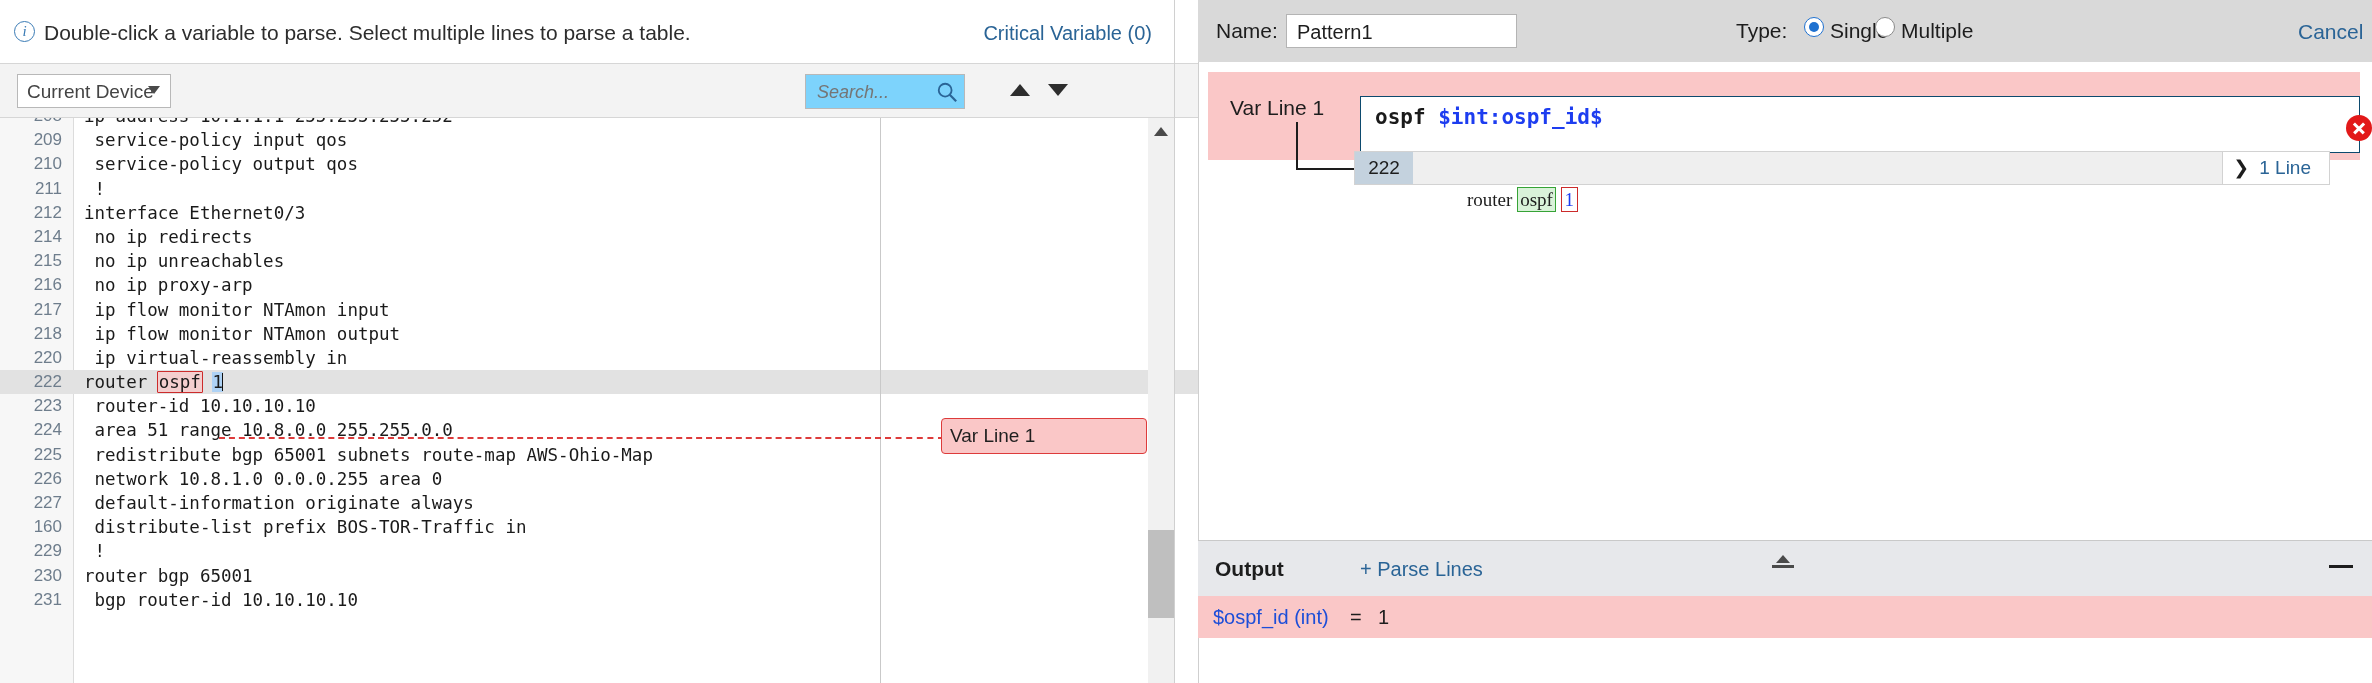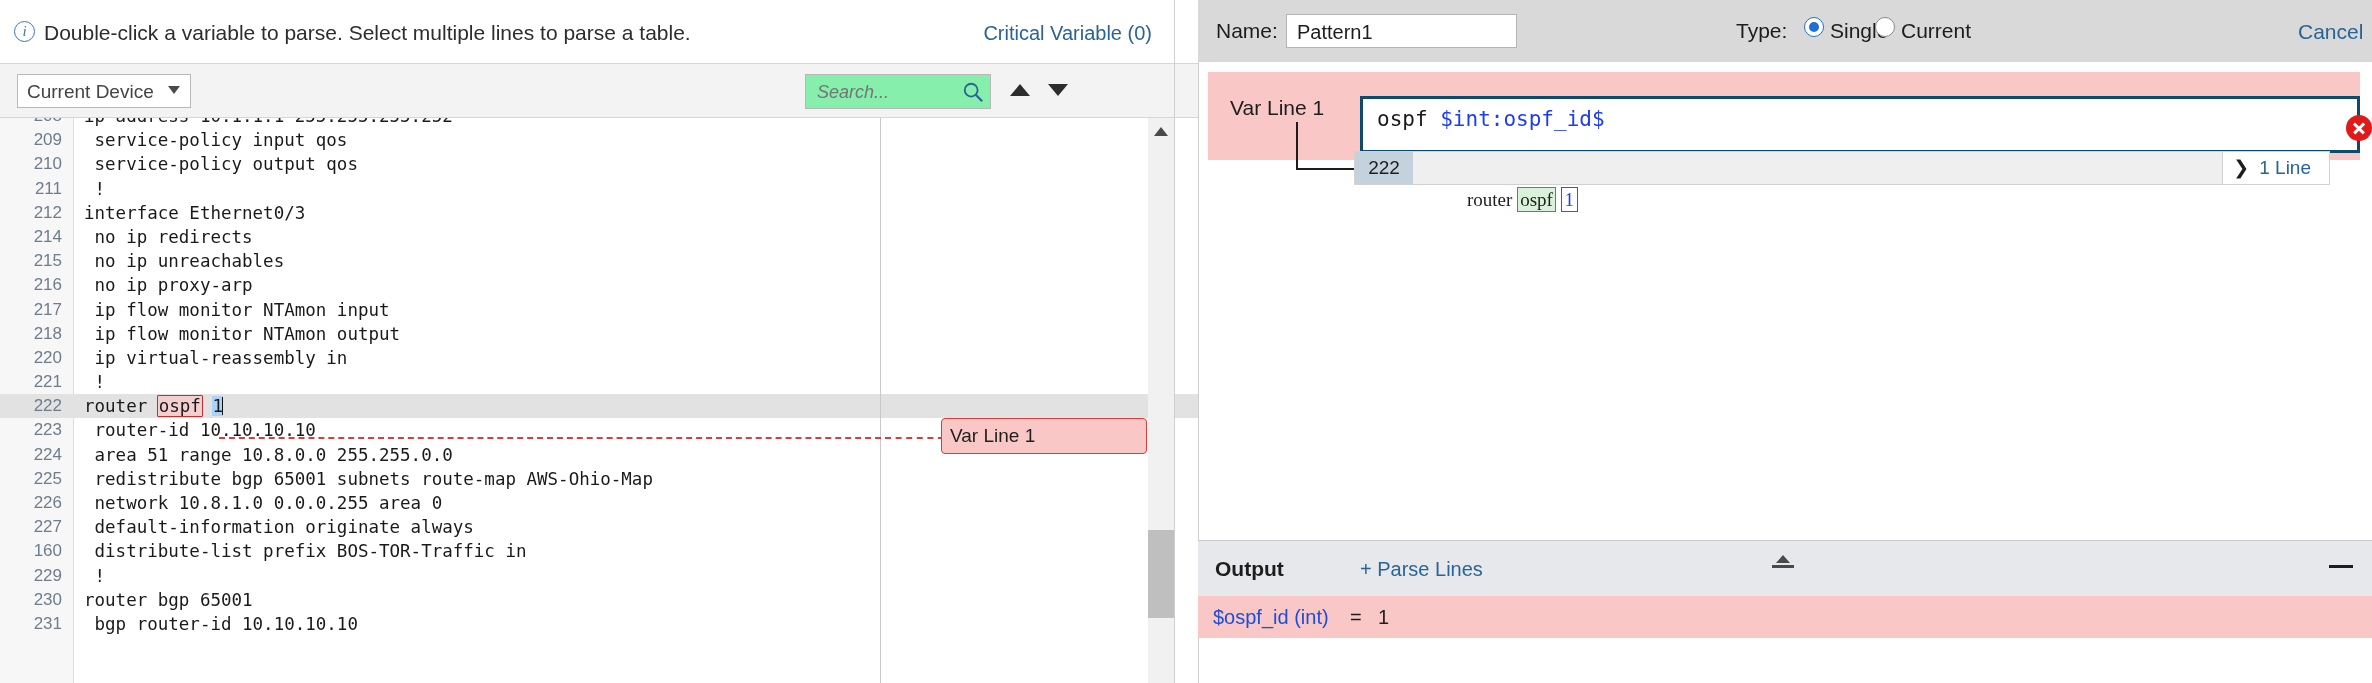--- a/index.html
+++ b/index.html
@@ -65,21 +65,21 @@
     position: absolute;
     left: 0; top: 64px;
     width: 1198px; height: 54px;
     background: #f3f3f3;
     border-bottom: 1px solid #d6d6d6;
     box-sizing: border-box;
   }
   #device-select {
     position: absolute;
     left: 17px; top: 10px;
-    width: 174px; height: 34px;
+    width: 154px; height: 34px;
     background: #ffffff;
     border: 1px solid #b8b8b8;
     box-sizing: border-box;
     font-size: 19px;
     color: #333;
     cursor: pointer;
   }
   #device-select-label {
     position: absolute;
     left: 9px; top: 6px;
@@ -90,22 +90,22 @@
     position: absolute;
     right: 10px; top: 11px;
     width: 0; height: 0;
     border-left: 6px solid transparent;
     border-right: 6px solid transparent;
     border-top: 8px solid #4a4a4a;
   }
   #search-box {
     position: absolute;
     left: 805px; top: 10px;
-    width: 186px; height: 35px;
-    background: #86efac;
+    width: 160px; height: 35px;
+    background: #7dd3fc;
     border: 1px solid #b8b8b8;
     box-sizing: border-box;
   }
   #search-input {
     position: absolute;
     left: 9px; top: 0;
     width: 140px; height: 33px;
     border: none; outline: none;
     background: transparent;
     font-size: 18px;
@@ -384,22 +384,23 @@
     position: absolute;
     left: 88px; top: 96px;
     width: 78px; height: 2px;
     background: #1d1d1d;
   }
   #var-pattern-input-wrap {
     position: absolute;
     left: 152px; top: 24px;
     width: 1000px; height: 57px;
     background: #ffffff;
-    border: 3px solid #0c4a6e;
-    box-sizing: border-box;
+    border: 1px solid #0c4a6e;
+    box-sizing: border-box;
+    font-weight: bold;
   }
   #var-pattern-input {
     position: absolute;
     left: 14px; top: 8px;
     font-size: 21px;
     font-family: "DejaVu Sans Mono", monospace;
     color: #1a1a1a;
     white-space: nowrap;
   }
   #var-pattern-input .varname { color: #1d3df0; }
@@ -607,21 +608,20 @@
           <div class="code-row"><span class="ln">209</span><span class="src"> service-policy input qos</span></div>
           <div class="code-row"><span class="ln">210</span><span class="src"> service-policy output qos</span></div>
           <div class="code-row"><span class="ln">211</span><span class="src"> !</span></div>
           <div class="code-row"><span class="ln">212</span><span class="src">interface Ethernet0/3</span></div>
           <div class="code-row"><span class="ln">214</span><span class="src"> no ip redirects</span></div>
           <div class="code-row"><span class="ln">215</span><span class="src"> no ip unreachables</span></div>
           <div class="code-row"><span class="ln">216</span><span class="src"> no ip proxy-arp</span></div>
           <div class="code-row"><span class="ln">217</span><span class="src"> ip flow monitor NTAmon input</span></div>
           <div class="code-row"><span class="ln">218</span><span class="src"> ip flow monitor NTAmon output</span></div>
           <div class="code-row"><span class="ln">220</span><span class="src"> ip virtual-reassembly in</span></div>
-          <div class="code-row"><span class="ln">221</span><span class="src"> !</span></div>
           <div class="code-row current"><span class="ln">222</span><span class="src"><span>router </span><span class="tok-match">ospf</span><span> </span><span class="tok-sel">1</span><span class="caret"></span></span></div>
           <div class="code-row"><span class="ln">223</span><span class="src"> router-id 10.10.10.10</span></div>
           <div class="code-row"><span class="ln">224</span><span class="src"> area 51 range 10.8.0.0 255.255.0.0</span></div>
           <div class="code-row"><span class="ln">225</span><span class="src"> redistribute bgp 65001 subnets route-map AWS-Ohio-Map</span></div>
           <div class="code-row"><span class="ln">226</span><span class="src"> network 10.8.1.0 0.0.0.255 area 0</span></div>
           <div class="code-row"><span class="ln">227</span><span class="src"> default-information originate always</span></div>
           <div class="code-row"><span class="ln">160</span><span class="src"> distribute-list prefix BOS-TOR-Traffic in</span></div>
           <div class="code-row"><span class="ln">229</span><span class="src"> !</span></div>
           <div class="code-row"><span class="ln">230</span><span class="src">router bgp 65001</span></div>
           <div class="code-row"><span class="ln">231</span><span class="src"> bgp router-id 10.10.10.10</span></div>
@@ -648,21 +648,21 @@
 
     <div id="right-toolbar">
       <span id="name-label">Name:</span>
       <div id="name-input-wrap">
         <input id="name-input" type="text" value="Pattern1" style="">
       </div>
       <span id="type-label">Type:</span>
       <div class="radio" id="radio-single"></div>
       <span id="label-single">Single</span>
       <div class="radio" id="radio-multiple"></div>
-      <span id="label-multiple">Current</span>
+      <span id="label-multiple">Multiple</span>
       <span id="cancel-button">Cancel</span>
 
     </div>
 
     <div id="var-card">
       <span id="var-card-label">Var Line 1</span>
       <div id="var-card-connector-v"></div>
       <div id="var-card-connector-h"></div>
       <div id="var-pattern-input-wrap">
         <div id="var-pattern-input">

